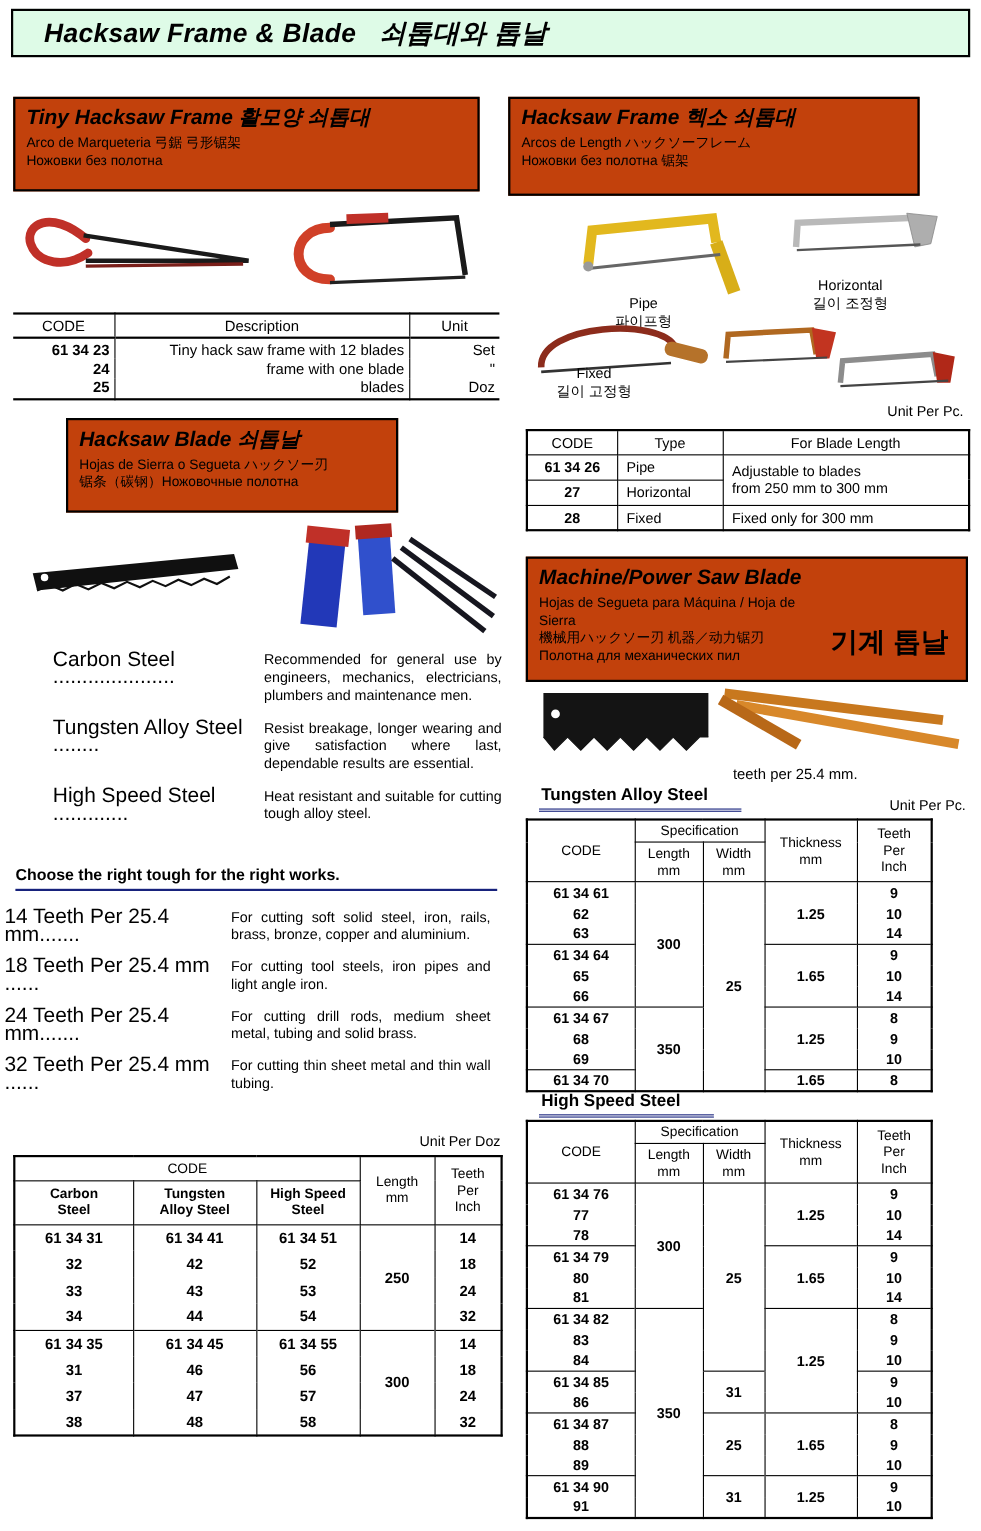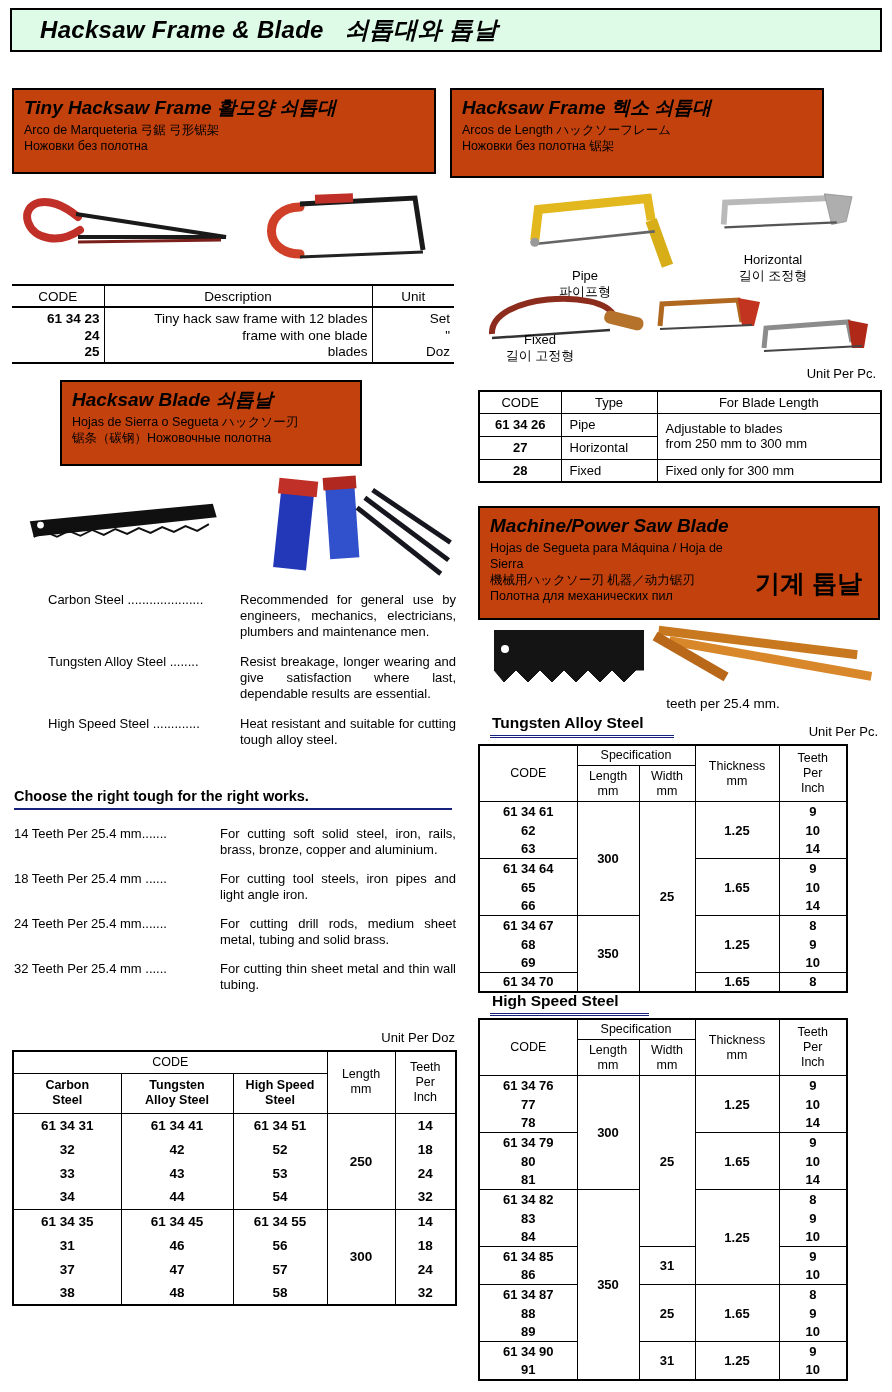--- a/index.html
+++ b/index.html
@@ -11,21 +11,21 @@
   .banner { position:absolute; left:10px; top:8px; width:872px; height:44px;
             background:#defbe7; border:2px solid #000; display:flex; align-items:center; padding-left:28px; }
   .banner h1 { font-size:24px; font-style:italic; font-weight:bold; white-space:pre; letter-spacing:.3px; }
 
   
   .secbox { position:absolute; background:#c2410c; border:2px solid #000; padding:6px 10px 5px 10px; }
   .secbox .t { font-size:19px; font-weight:bold; font-style:italic; line-height:24px; margin-bottom:2px; white-space:nowrap; }
   .secbox .s { font-size:12.5px; line-height:16px; }
   .box-tiny    { left:12px;  top:88px;  width:424px; height:86px; }
   .box-blade   { left:12px;  top:380px; width:302px; height:86px;margin-left:48px; }
-  .box-frame   { left:450px; top:88px;  width:374px; height:90px; }
+  .box-frame   { left:462px; top:88px;  width:374px; height:90px; }
   .box-machine { left:478px; top:506px; width:402px; height:114px; }
   .box-machine .mrow { display:flex; justify-content:space-between; align-items:flex-end; }
   .box-machine .kr { font-size:25px; font-weight:bold; padding:0 6px 4px 0; white-space:nowrap; }
 
   
   .img-abs { position:absolute; }
   .tiny-imgs { left:16px; top:178px; width:446px; height:102px; display:flex; align-items:center; gap:14px; }
   .blade-imgs { left:22px; top:468px; width:430px; height:120px; display:flex; gap:26px; align-items:center; }
   .frame-imgs { left:480px; top:180px; width:400px; height:202px; }
   .frame-imgs .lbl { position:absolute; font-size:13px; line-height:16px; text-align:center; }
@@ -33,23 +33,23 @@
   .note { position:absolute; font-size:13px; }
   .teeth-note { left:598px; top:696px; width:250px; text-align:center; font-size:13.5px; }
   .unit-pc1 { left:700px; top:366px; width:176px; text-align:right; }
   .unit-pc2 { left:720px; top:724px; width:158px; text-align:right; }
   .unit-doz { left:255px; top:1030px; width:200px; text-align:right; }
 
   
   .materials { position:absolute; left:48px; top:592px; width:408px; }
   .materials .row, .teeth-guide .row { display:flex; }
   .materials .row { margin-bottom:14px; }
-  .teeth-guide { position:absolute; left:14px; top:826px; width:442px; }
+  .teeth-guide { position:absolute; left:4px; top:826px; width:442px; }
   .teeth-guide .row { margin-bottom:13px; }
-  .term { width:192px; font-size:13px; line-height:16px; flex:none; }
+  .term { width:192px; font-size:19px; line-height:16px; flex:none; }
   .teeth-guide .term { width:206px; }
   .desc { flex:1; font-size:13px; line-height:16px; text-align:justify; }
   .choose { position:absolute; left:14px; top:788px; width:438px; font-size:14.5px; font-weight:bold;
             padding-bottom:4px; border-bottom:2px solid #17227c; }
 
   
   .subhead { position:absolute; font-size:15.5px; font-weight:bold; }
   .subhead span { display:inline-block; border-bottom:3px double #17227c; padding:0 30px 3px 2px; }
   .t-head { left:490px; top:714px; }
   .hs-head { left:490px; top:992px; }

